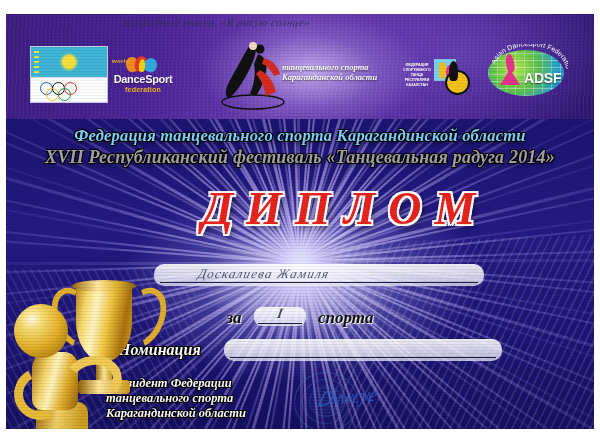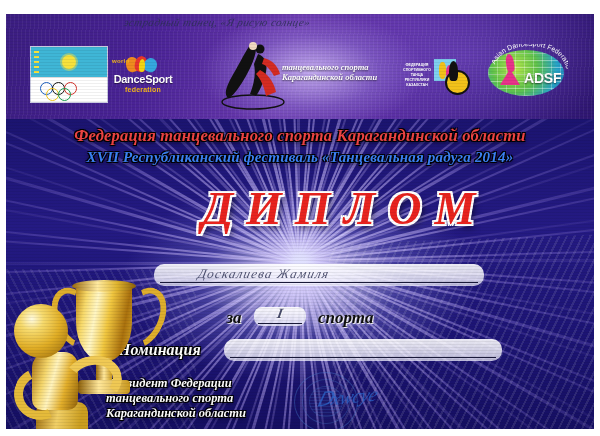--- a/index.html
+++ b/index.html
@@ -163,26 +163,26 @@
   }
   .adsf-arc{
     position:absolute;left:16px;top:4px;width:76px;height:28px;
     font-family:"Liberation Sans",sans-serif;font-size:6.2px;color:#ffffff;
   }
 
   
   .title-block{position:absolute;left:0;top:112px;width:100%;text-align:center;}
   .t1{
     font-family:"Liberation Serif",serif;font-style:italic;font-weight:700;
-    font-size:16.5px;color:#ef4444;letter-spacing:.2px;line-height:20px;
+    font-size:16.5px;color:#7dd3fc;letter-spacing:.2px;line-height:20px;
     text-shadow:1px 1px 0 #000, -1px 1px 0 #000, 1px -1px 0 #000, -1px -1px 0 #000, 0 2px 4px rgba(0,0,0,.7);
   }
   .t2{
     font-family:"Liberation Serif",serif;font-style:italic;font-weight:700;
-    font-size:15px;color:#3b82f6;letter-spacing:.2px;line-height:22px;
+    font-size:18px;color:#a3a3a3;letter-spacing:.2px;line-height:22px;
     text-shadow:1px 1px 0 #000, -1px 1px 0 #000, 1px -1px 0 #000, -1px -1px 0 #000, 0 2px 4px rgba(0,0,0,.7);
   }
 
   
   .diploma{
     position:absolute;left:0;top:168px;width:100%;text-align:center;
     font-family:"Liberation Serif",serif;font-style:italic;font-weight:700;
     font-size:46px;letter-spacing:13px;color:#e8231e;
     text-shadow:
       2px 0 0 #ffffff,-2px 0 0 #ffffff,0 2px 0 #ffffff,0 -2px 0 #ffffff,

